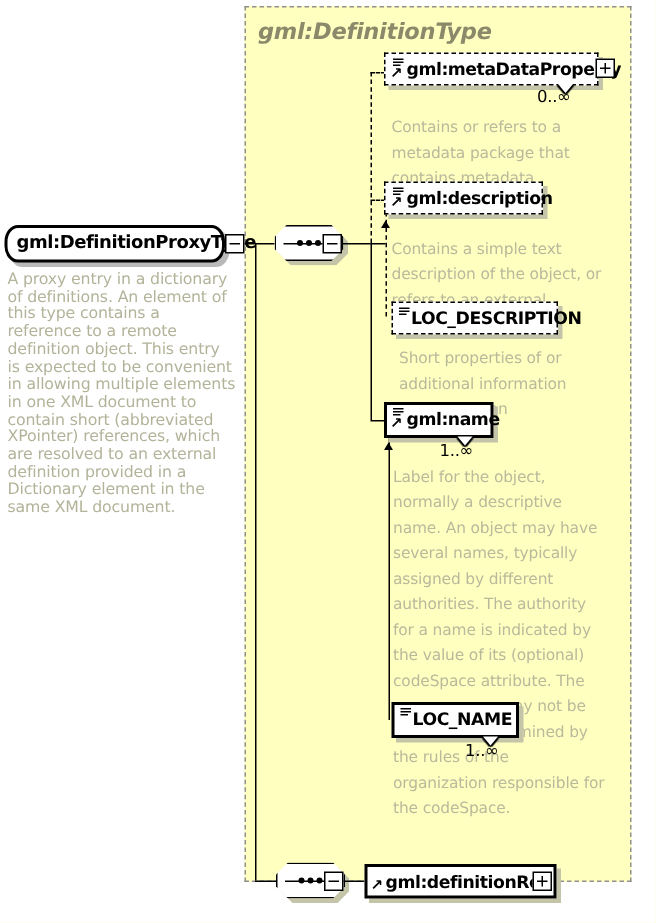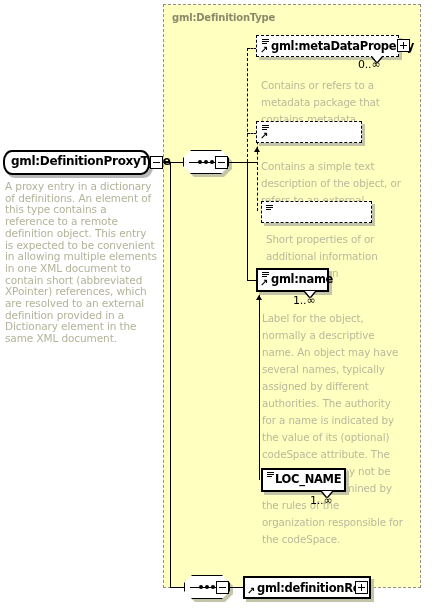--- a/index.html
+++ b/index.html
@@ -28,25 +28,26 @@
     width: 258px;
     height: 584px;
     background: #ffffc0;
     border: 1px dashed #909090;
     box-sizing: border-box;
   }
   .type-region-label {
     position: absolute;
     left: 172px;
     top: 12px;
-    font-size: 10px;
+    font-size: 15px;
     font-weight: bold;
     color: #8a8a6a;
     letter-spacing: -0.2px;
     white-space: nowrap;
+    font-style: italic;
   }
   
   .root-box {
     position: absolute;
     left: 3px;
     top: 150px;
     width: 147px;
     height: 25px;
     background: #ffffff;
     border: 2px solid #000000;
@@ -265,29 +266,31 @@
   <div class="mult" style="left:358px; top:58px;">0..∞</div>
   <div class="el-desc" style="left:261px; top:77px; width:140px;">Contains or refers to a metadata package that contains metadata properties.</div>
 
   <div class="el-box optional" style="left:256px; top:121px; width:106px; height:22px;"></div>
   <span class="el-glyph" style="left:262px; top:125px;">
     <i></i>
       <i></i>
       <i></i>
   </span>
   <div class="el-arrow" style="left:260px; top:131px;">↗</div>
+  <div class="el-label" style="left:271px; top:125px;">gml:description</div>
   <div class="up-arrow" style="left:254px; top:147px;"></div>
   <div class="el-desc" style="left:261px; top:158px; width:140px;">Contains a simple text description of the object, or refers to an external description.</div>
 
   <div class="el-box optional" style="left:261px; top:201px; width:111px; height:22px;"></div>
   <span class="el-glyph" style="left:266px; top:205px;">
     <i></i>
       <i></i>
       <i></i>
   </span>
+  <div class="el-label" style="left:274px; top:205px;">LOC_DESCRIPTION</div>
   <div class="el-desc" style="left:266px; top:231px; width:140px;">Short properties of or additional information about location</div>
 
   <div class="ln-h" style="left:247px; top:162px; width:10px;"></div>
   <div class="ln-v" style="left:247px; top:162px; height:118px;"></div>
   <div class="ln-h" style="left:247px; top:280px; width:12px;"></div>
 
   <div class="ln-v" style="left:259px; top:280px; height:200px;"></div>
 
   <div class="el-box required" style="left:256px; top:268px; width:73px; height:24px;"></div>
   <span class="el-glyph" style="left:262px; top:272px;">

